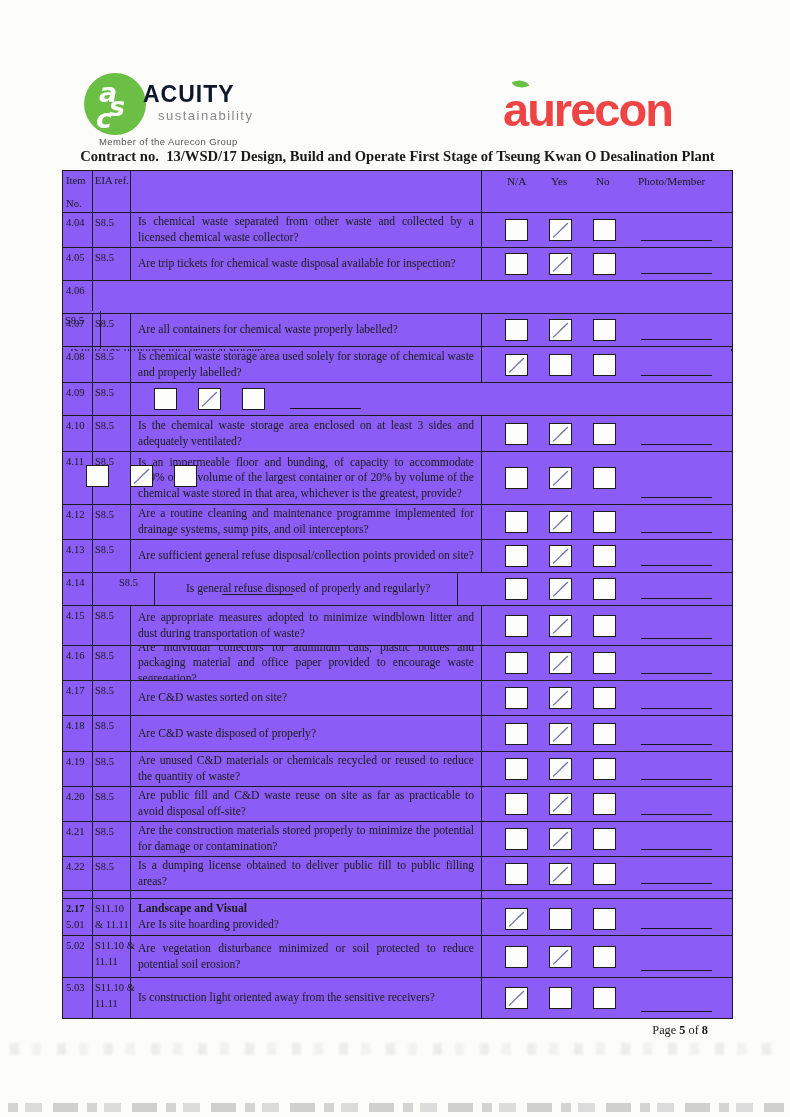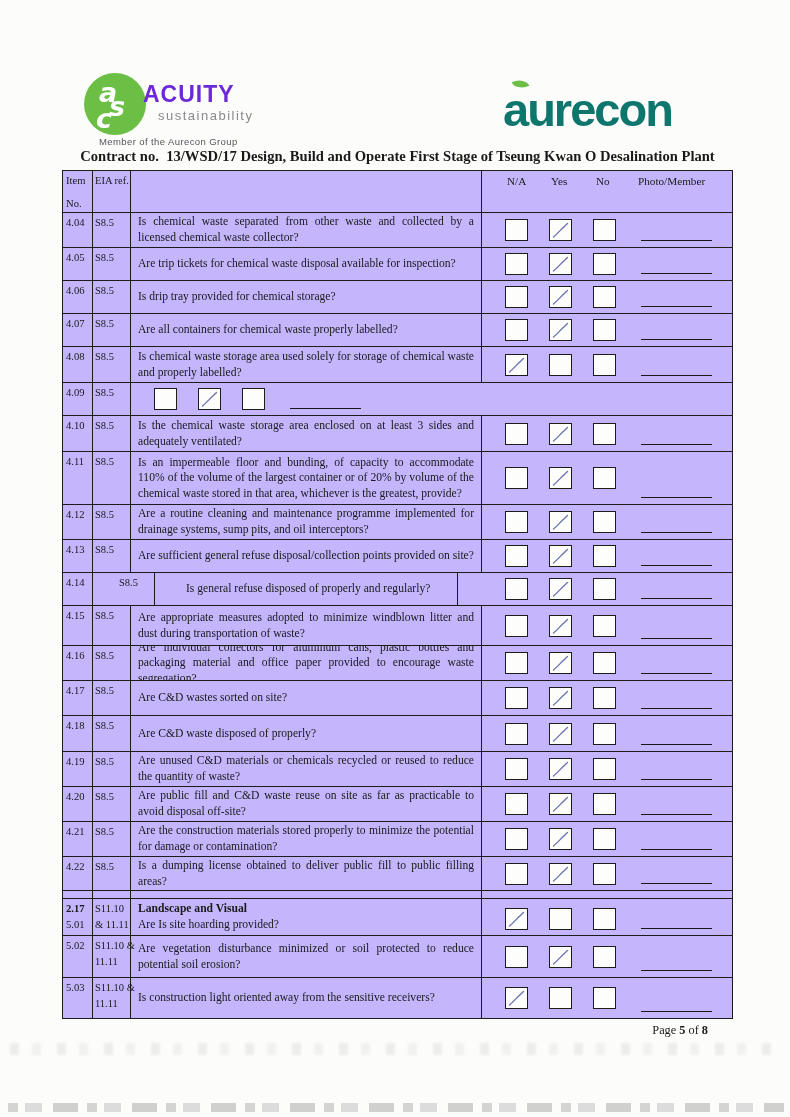--- a/index.html
+++ b/index.html
@@ -3,38 +3,38 @@
 <meta charset="utf-8">
 <style>
   html,body{margin:0;padding:0;background:#e9e9e9;}
   .page{position:relative;width:790px;height:1117px;background:#fcfcfb;overflow:hidden;
         font-family:"Liberation Serif",serif;color:#1a1a1a;}
 
   
   .acuity-logo{position:absolute;left:84px;top:71px;width:250px;height:82px;}
   .acuity-circle{position:absolute;left:0;top:2px;width:62px;height:62px;}
   .acuity-name{position:absolute;left:59px;top:10px;font-family:"Liberation Sans",sans-serif;
-               font-weight:bold;font-size:23px;letter-spacing:1px;color:#6d28d9;}
+               font-weight:bold;font-size:23px;letter-spacing:1px;color:#0f172a;}
   .acuity-sub{position:absolute;left:74px;top:37px;font-family:"Liberation Sans",sans-serif;
               font-size:13px;letter-spacing:1.5px;color:#88898b;}
   .acuity-member{position:absolute;left:15px;top:65px;font-family:"Liberation Sans",sans-serif;
                  font-size:9.5px;letter-spacing:.4px;color:#55565a;}
   .aurecon-logo{position:absolute;left:503px;top:80px;width:220px;height:60px;}
   .aurecon-word{position:absolute;left:0;top:6px;font-family:"Liberation Sans",sans-serif;
-                font-weight:bold;font-size:47px;line-height:1;letter-spacing:-2px;color:#0f766e;}
+                font-weight:bold;font-size:47px;line-height:1;letter-spacing:-2px;color:#ef4444;}
   .aurecon-leaf{position:absolute;left:10px;top:-1px;width:15px;height:10px;background:#6bbf45;
                 border-radius:0 100% 0 100%;transform:rotate(-22deg);}
 
   
   .doc-title{position:absolute;left:60px;top:148px;width:675px;text-align:center;
              font-weight:bold;font-size:14.6px;white-space:nowrap;}
 
   
   .ctable{position:absolute;left:62px;top:170px;width:671px;border:1.6px solid #1c1c1c;
-          box-sizing:border-box;background:#c4b5fd;}
+          box-sizing:border-box;background:#8b5cf6;}
   .trow{display:flex;border-bottom:1.3px solid #1c1c1c;box-sizing:border-box;}
   .ctable .trow:last-child{border-bottom:none;}
   .c-item{width:30px;flex:0 0 30px;border-right:1.2px solid #1c1c1c;box-sizing:border-box;
           padding:2px 1px 0 3px;font-size:10.6px;line-height:16px;}
   .c-ref{width:38px;flex:0 0 38px;border-right:1.2px solid #1c1c1c;box-sizing:border-box;
          padding:2px 0 0 2px;font-size:10.5px;line-height:16px;}
   .c-ref div,.c-item div{white-space:nowrap;}
   .c-q{flex:1;border-right:1.3px solid #1c1c1c;box-sizing:border-box;padding:1px 7px;
        display:flex;align-items:center;font-size:11.6px;line-height:15.6px;overflow:hidden;}
   .q-text{width:100%;text-align:justify;}
@@ -153,21 +153,21 @@
             <div class="cbox"></div>
             <div class="cbox">
               <svg viewBox="0 0 23 22">
                 <path d="M4.5 18 C 8.5 14.5, 13.5 9, 18.5 4.5" fill="none" stroke="#6e73b2" stroke-width="1.4" stroke-linecap="round"></path>
               </svg>
             </div>
             <div class="cbox"></div>
             <div class="remarks-line"></div>
           </div>
         </div>
-        <div class="trow" style="height: 33px;">
+        <div class="trow" style="height: 33px; flex-direction: column;">
           <div class="c-item">
             <div>4.06</div>
           </div>
           <div class="c-ref">
             <div>S8.5</div>
           </div>
           <div class="c-q">
             <div class="q-text">Is drip tray provided for chemical storage?</div>
           </div>
           <div class="c-checks">

